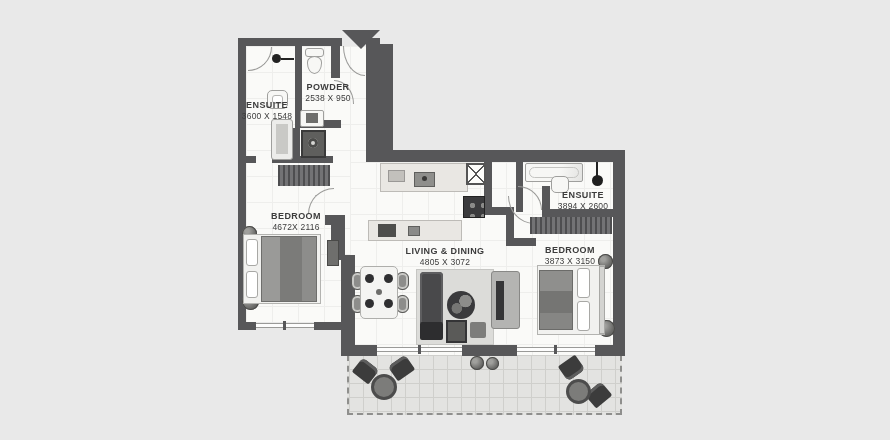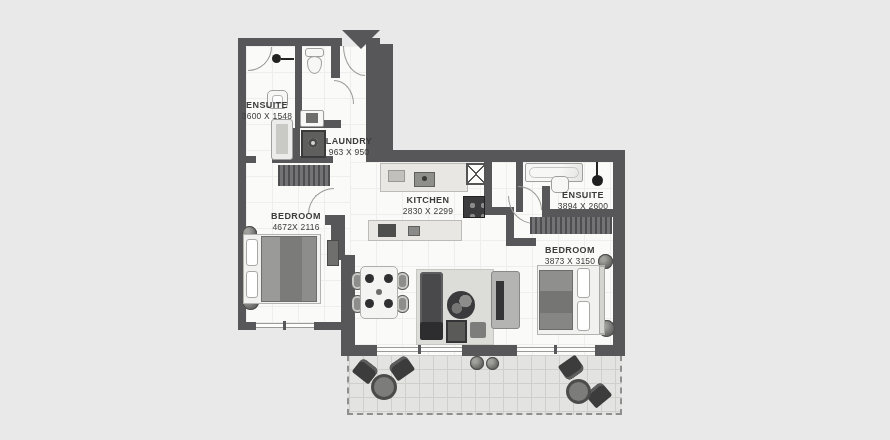--- a/index.html
+++ b/index.html
@@ -179,31 +179,31 @@
   <div class="arc" style="left:248px;top:47px;width:24px;height:24px;border-width:0 1.2px 1.2px 0;border-radius:0 0 100% 0;"></div>
   <div class="arc" style="left:334px;top:80px;width:20px;height:24px;border-width:1.2px 1.2px 0 0;border-radius:0 100% 0 0;"></div>
   <div class="arc" style="left:308px;top:188px;width:26px;height:26px;border-width:1.2px 0 0 1.2px;border-radius:100% 0 0 0;"></div>
   <div class="arc" style="left:508px;top:196px;width:26px;height:28px;border-width:0 0 1.2px 1.2px;border-radius:0 0 0 100%;"></div>
   <div class="arc" style="left:518px;top:186px;width:24px;height:24px;border-width:1.2px 1.2px 0 0;border-radius:0 100% 0 0;"></div>
 
   <div class="lbl" style="left:217px;top:100px;width:100px">
     <div class="nm">ENSUITE</div>
     <div class="dm">3600 X 1548</div>
   </div>
-  <div class="lbl" style="left:299px;top:136px;width:100px">
-    <div class="nm">LAUNDRY</div>
-    <div class="dm">963 X 950</div>
+  <div class="lbl" style="left:278px;top:82px;width:100px">
+    <div class="nm">POWDER</div>
+    <div class="dm">2538 X 950</div>
   </div>
   <div class="lbl" style="left:246px;top:211px;width:100px">
     <div class="nm">BEDROOM</div>
     <div class="dm">4672X 2116</div>
   </div>
-  <div class="lbl" style="left:378px;top:195px;width:100px">
-    <div class="nm">KITCHEN</div>
-    <div class="dm">2830 X 2299</div>
+  <div class="lbl" style="left:385px;top:246px;width:120px">
+    <div class="nm">LIVING &amp; DINING</div>
+    <div class="dm">4805 X 3072</div>
   </div>
   <div class="lbl" style="left:533px;top:190px;width:100px">
     <div class="nm">ENSUITE</div>
     <div class="dm">3894 X 2600</div>
   </div>
   <div class="lbl" style="left:520px;top:245px;width:100px">
     <div class="nm">BEDROOM</div>
     <div class="dm">3873 X 3150</div>
   </div>
 

